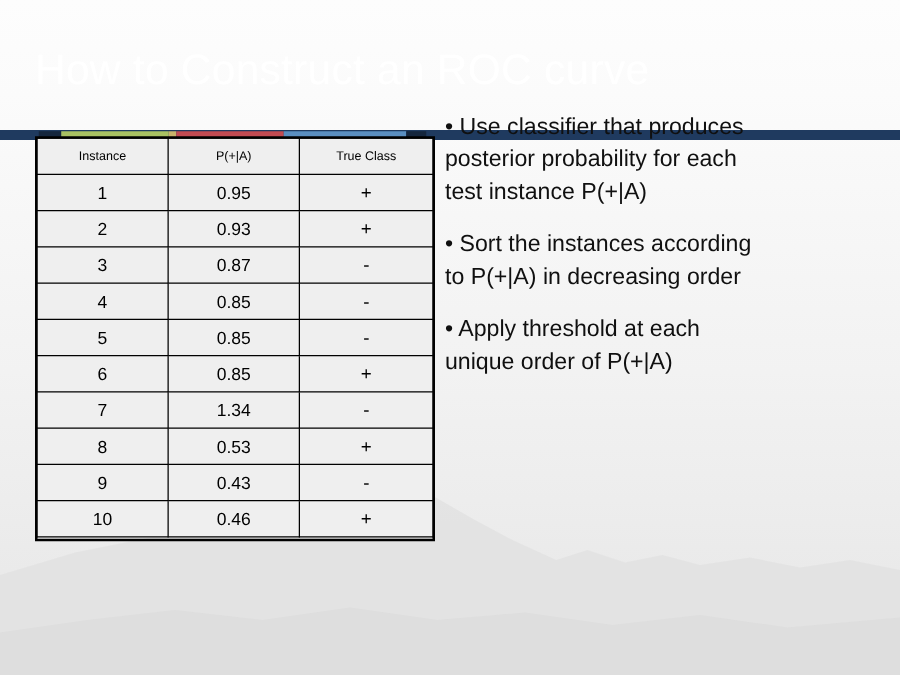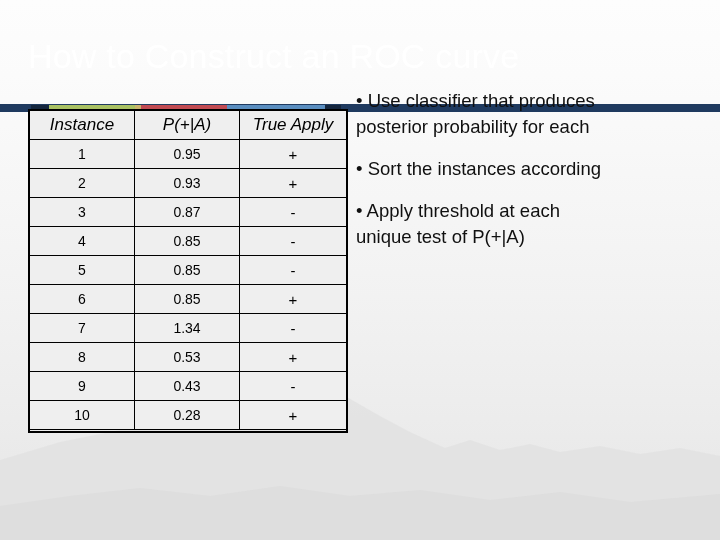--- a/index.html
+++ b/index.html
@@ -92,21 +92,21 @@
   #data-table th,
   #data-table td {
     border: 1px solid #000000;
     text-align: center;
     font-size: 14px;
     color: #000000;
     height: 28px;
     padding: 0;
     font-weight: normal;
   }
-  #data-table th { font-size: 17px; font-style: italic; }
+  #data-table th { font-size: 10px; }
   #data-table .col-instance { width: 104px; }
   #data-table .col-prob     { width: 104px; margin-left: 46px; }
   #data-table .col-class    { width: 106px; }
   #data-table .val-class    { font-size: 15px; }
 
   
   #table-frame {
     position: absolute;
     left: 28px;
     top: 109px;
@@ -163,21 +163,21 @@
     <div class="seg seg-red"></div>
     <div class="seg seg-blue"></div>
     <div class="seg seg-dark-r"></div>
   </div>
 
   <table id="data-table">
     <thead>
       <tr>
         <th class="col-instance">Instance</th>
         <th class="col-prob">P(+|A)</th>
-        <th class="col-class">True Apply</th>
+        <th class="col-class">True Class</th>
       </tr>
     </thead>
     <tbody id="table-body">
         <tr>
           <td class="col-instance">1</td>
           <td class="col-prob">0.95</td>
           <td class="col-class val-class">+</td>
         </tr>
         <tr>
           <td class="col-instance">2</td>
@@ -214,26 +214,26 @@
           <td class="col-prob">0.53</td>
           <td class="col-class val-class">+</td>
         </tr>
         <tr>
           <td class="col-instance">9</td>
           <td class="col-prob">0.43</td>
           <td class="col-class val-class">-</td>
         </tr>
         <tr>
           <td class="col-instance">10</td>
-          <td class="col-prob">0.28</td>
+          <td class="col-prob">0.46</td>
           <td class="col-class val-class">+</td>
         </tr>
       </tbody>
   </table>
   <div id="table-frame"></div>
 
   <div id="bullets">
-      <div class="bullet"><span class="dot">• </span><span>Use classifier that produces</span><br><span class="">posterior probability for each</span><br></div>
-      <div class="bullet"><span class="dot">• </span><span>Sort the instances according</span><br></div>
-      <div class="bullet"><span class="dot">• </span><span>Apply threshold at each</span><br><span class="">unique test of P(+|A)</span></div>
+      <div class="bullet"><span class="dot">• </span><span>Use classifier that produces</span><br><span class="">posterior probability for each</span><br><span>test instance P(+|A)</span></div>
+      <div class="bullet"><span class="dot">• </span><span>Sort the instances according</span><br><span class="">to P(+|A) in decreasing order</span></div>
+      <div class="bullet"><span class="dot">• </span><span>Apply threshold at each</span><br><span class="">unique order of P(+|A)</span></div>
     </div>
 
 </div>
 
 </body></html>

